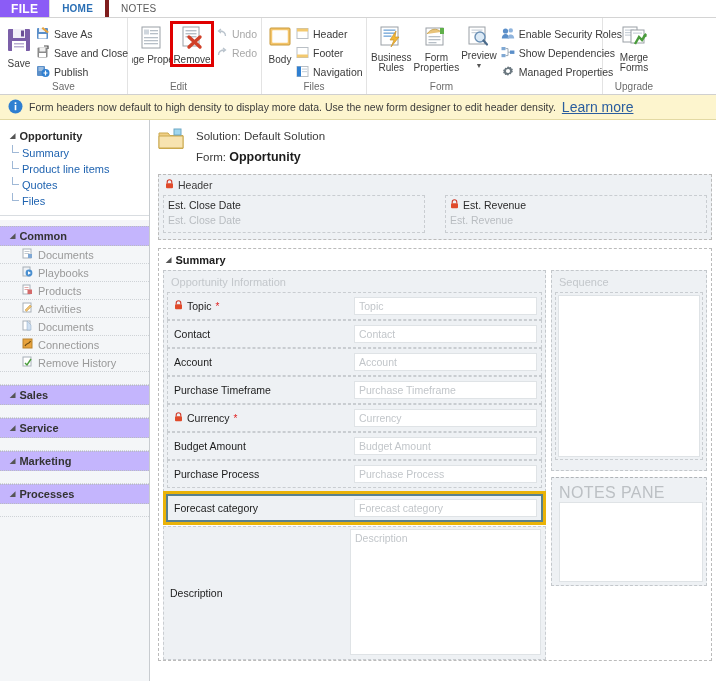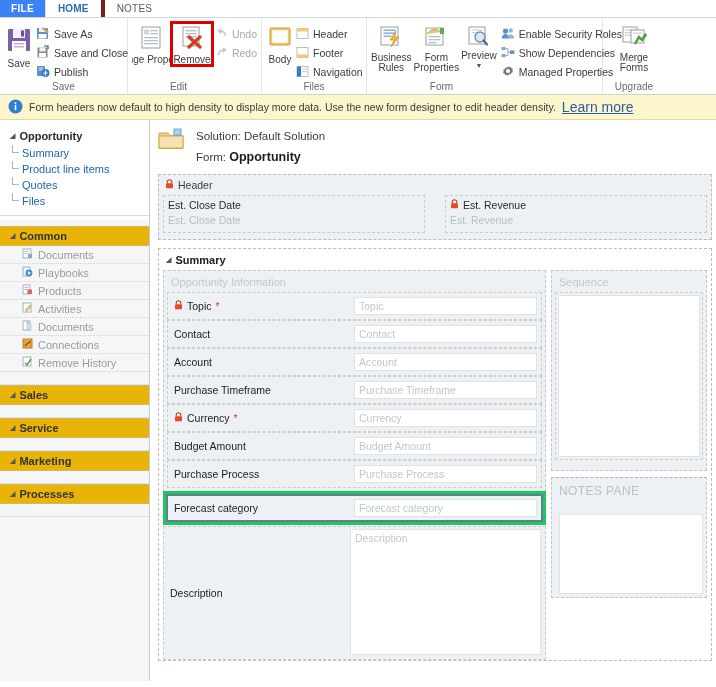--- a/index.html
+++ b/index.html
@@ -6,21 +6,21 @@
   html, body { margin:0; padding:0; }
   body {
     width:716px; height:687px; overflow:hidden;
     font-family:"Liberation Sans", sans-serif;
     font-size:11px; color:#333; background:#fff;
   }
 
   
   .tabstrip { height:18px; background:#fff; display:flex; align-items:stretch;
               border-bottom:1px solid #d4d4d4; }
-  .tab-file { background:#3b82f6; color:#fff; font-size:10px; font-weight:bold;
+  .tab-file { background:#8b5cf6; color:#fff; font-size:12px; font-weight:bold;
               padding:0 11px; display:flex; align-items:center; letter-spacing:.3px; }
   .tab { padding:0 12px; display:flex; align-items:center; font-size:10px;
          font-weight:bold; color:#2a6fb5; letter-spacing:.2px; }
   .tab.active { background:#fff; border-left:1px solid #dcdcdc; border-right:4px solid #7f1d1d; }
   .tab.inactive { color:#5a5a5a; font-weight:normal; }
 
   
   .ribbon { height:77px; background:#fff; display:flex; align-items:stretch;
             border-bottom:1px solid #d0d0d0; position:relative; }
   .rgroup { display:flex; flex-direction:column; position:relative;
@@ -59,21 +59,21 @@
   .tri { font-size:7px; color:#555; }
   .nav-link { color:#1f63b0; padding:2px 0 2px 22px; position:relative; }
   .nav-link:before { content:""; position:absolute; left:12px; top:0; bottom:50%;
                      border-left:1px solid #9fb8d6; border-bottom:1px solid #9fb8d6; width:6px; }
   .nav-sep { height:1px; background:#d9dde1; margin:6px 0 0 0; }
 
   .nav-groups { padding-top:6px; }
   .grp-head { font-weight:bold; color:#333; padding:3px 0 3px 10px;
               display:flex; align-items:center; gap:4px;
               border-top:1px dotted #b9bdc1; border-bottom:1px dotted #b9bdc1;
-              background:#eab308; }
+              background:#c4b5fd; }
   .grp-item { display:flex; align-items:center; gap:5px; padding:2px 0 2px 22px;
               color:#9a9a9a; border-bottom:1px dotted #cfd3d7; }
   .grp-empty { height:13px; border-bottom:1px dotted #cfd3d7; }
 
   
   .canvas { flex:1; background:#fff; overflow:hidden; position:relative; }
   .solhdr { display:flex; gap:12px; padding:8px 0 10px 8px; align-items:flex-start; }
   .solhdr .txts { padding-top:2px; }
   .solhdr .l1 { font-size:11.5px; color:#3b3b3b; padding-bottom:8px; }
   .solhdr .l2 { font-size:11.5px; color:#3b3b3b; }
@@ -102,39 +102,39 @@
   .frow { display:flex; align-items:stretch; border:1px dashed #c9cdd1;
           background:#eef1f4; min-height:28px; }
   .flabel { flex:0 0 186px; display:flex; align-items:center; font-size:10.5px;
             color:#1c1c1c; padding-left:6px; gap:4px; }
   .fctrl { flex:1; display:flex; align-items:center; padding:2px 4px 2px 0; }
   .finput { flex:1; background:#fff; border:1px solid #dfe3e6; height:18px;
             display:flex; align-items:center; padding-left:4px;
             font-size:10.5px; color:#c2c6ca; }
 
   
-  .hl-outer { border:3px solid #22c55e; margin-top:-1px; }
+  .hl-outer { border:3px solid #eab308; margin-top:-1px; }
   .hl-inner { border:2px solid #59818f; background:#eef1f4; }
   .hl-inner .frow { border:none; min-height:24px; }
 
   .desc-row { display:flex; border:1px dashed #c9cdd1; background:#eef1f4;
               height:134px; margin-top:1px; }
   .desc-lbl { flex:0 0 186px; display:flex; align-items:center; padding-left:6px;
               font-size:10.5px; color:#1c1c1c; }
   .desc-ctrl { flex:1; padding:2px 4px 4px 0; display:flex; }
   .desc-box { flex:1; background:#fff; border:1px solid #dfe3e6;
               font-size:10.5px; color:#c2c6ca; padding:2px 0 0 4px; }
 
   .seqpanel { border:1px dashed #c3c7cb; background:#eef1f4; padding:3px 3px 10px 3px; }
   .seqbox { border:1px dashed #c9cdd1; background:#eef1f4; padding:2px; }
   .seqinner { background:#fff; border:1px solid #dfe3e6; height:162px; }
   .notespanel { border:1px dashed #c3c7cb; background:#eef1f4;
                 border-top:1px dashed #b0b4b8; padding:3px; margin-top:6px; }
-  .notestitle { color:#bcc0c4; font-size:12px; letter-spacing:.4px;
-                padding:3px 0 16px 4px; }
+  .notestitle { color:#bcc0c4; font-size:16px; letter-spacing:.4px;
+                padding:3px 0 0 4px; }
   .notesbox { background:#fff; border:1px solid #dfe3e6; height:80px; margin-left:4px; }
 
   .req { color:#e02020; font-size:10px; }
 
   .white-artifact { position:absolute; left:302px; top:468px; width:26px; height:32px;
                     background:#fff; }
 </style>
 </head>
 <body>
 

